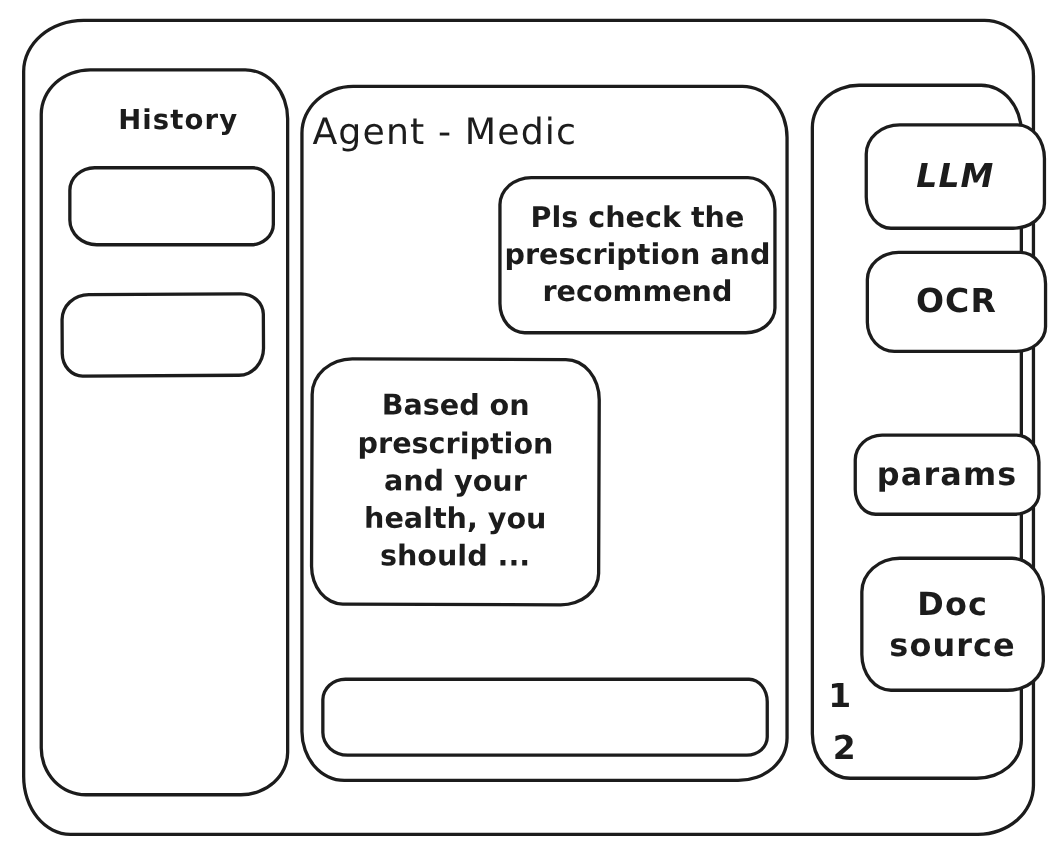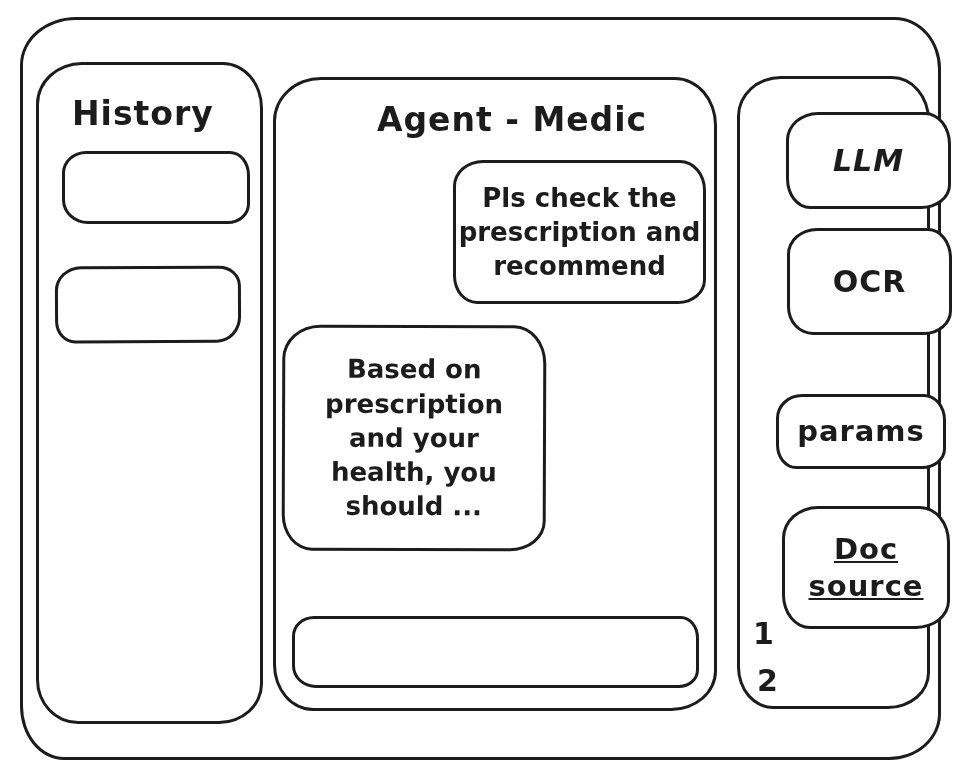--- a/index.html
+++ b/index.html
@@ -21,40 +21,40 @@
     left: 20px; top: 17px; width: 921px; height: 743px;
     border-radius: 56px 46px 52px 44px / 48px 52px 46px 54px;
   }
   
   .history-sidebar {
     left: 36px; top: 62px; width: 227px; height: 662px;
     border-radius: 46px 40px 44px 42px / 42px 46px 40px 44px;
   }
   .history-title {
     left: 72px; top: 94px; width: 180px; height: 48px;
-    font-size: 33px; font-weight: bold; 
+    font-size: 25px; font-weight: bold; text-align: center;
     letter-spacing: 1px;
   }
   .history-item-1 {
     left: 62px; top: 151px; width: 188px; height: 73px;
     border-radius: 24px 20px 22px 26px / 22px 24px 20px 24px;
   }
   .history-item-2 {
     left: 55px; top: 266px; width: 186px; height: 77px;
     border-radius: 26px 22px 24px 20px / 24px 20px 26px 22px;
     transform: rotate(-0.3deg);
   }
   
   .chat-panel {
     left: 273px; top: 77px; width: 444px; height: 634px;
     border-radius: 48px 42px 46px 40px / 44px 48px 40px 46px;
   }
   .chat-title {
-    left: 300px; top: 100px; width: 424px; height: 48px;
-    font-size: 33px; font-weight: bold; text-align: center;
+    left: 284px; top: 100px; width: 424px; height: 48px;
+    font-size: 33px; font-weight: normal; 
     letter-spacing: 1px;
   }
   .bubble {
     display: flex; align-items: center; justify-content: center;
     text-align: center; font-weight: bold;
     font-size: 26px; line-height: 1.32;
   }
   .user-bubble {
     left: 453px; top: 160px; width: 253px; height: 144px;
     border-radius: 30px 26px 28px 24px / 26px 30px 24px 28px;
@@ -84,32 +84,32 @@
     display: flex; align-items: center; justify-content: center;
     text-align: center; font-weight: bold; letter-spacing: 1px;
     font-size: 30px; line-height: 1.25; cursor: pointer; margin-left: 34px;
   }
   .btn-llm {
     left: 752px; top: 112px; width: 165px; height: 97px;
     border-radius: 32px 26px 30px 24px / 28px 32px 24px 30px;
     font-style: italic;
   }
   .btn-ocr {
-    left: 753px; top: 228px; width: 165px; height: 107px;
+    left: 753px; top: 228px; width: 165px; height: 93px;
     border-radius: 30px 24px 28px 26px / 26px 30px 24px 28px;
   }
   .btn-params {
     left: 742px; top: 394px; width: 170px; height: 75px;
     border-radius: 26px 22px 24px 20px / 24px 26px 20px 24px;
     font-size: 29px;
   }
   .btn-doc-source {
     left: 748px; top: 506px; width: 168px; height: 123px;
     border-radius: 36px 30px 34px 28px / 32px 36px 28px 34px;
-    font-size: 29px; padding: 4px 12px; text-decoration: underline;
+    font-size: 29px; padding: 4px 12px;
   }
   .doc-num {
     font-size: 30px; font-weight: bold; background: transparent;
     z-index: 5; cursor: pointer;
   }
   .doc-num-1 { left: 753px; top: 616px; width: 30px; height: 38px; }
   .doc-num-2 { left: 757px; top: 663px; width: 34px; height: 42px; }
 </style>
 </head>
 <body>

